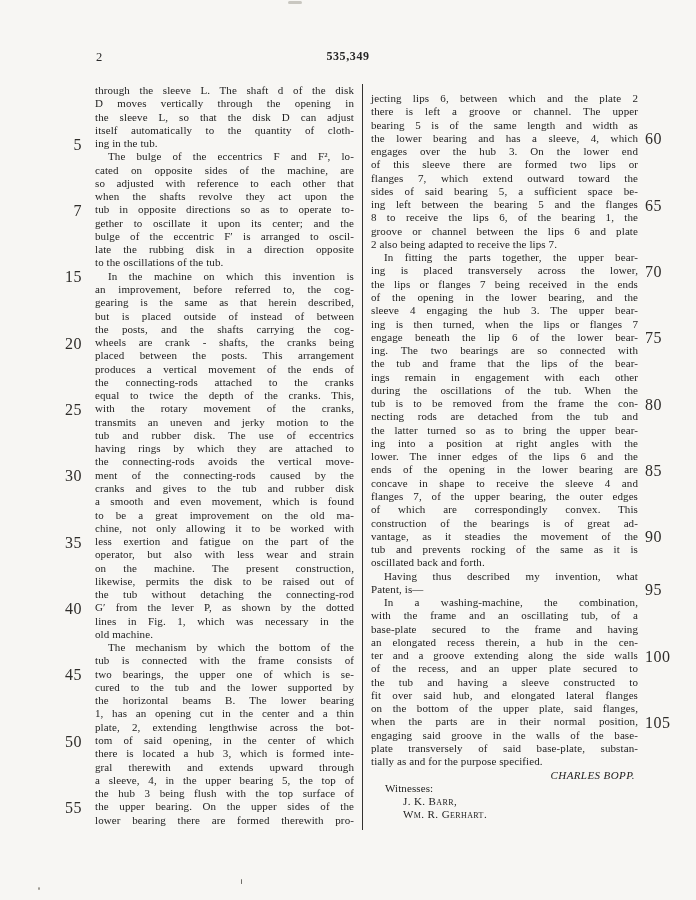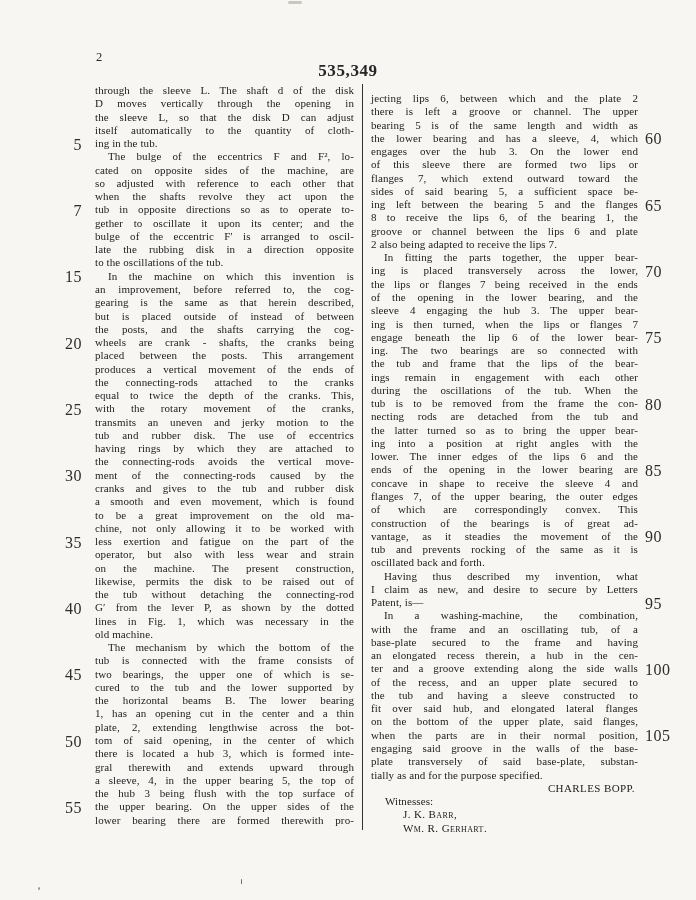--- a/index.html
+++ b/index.html
@@ -11,22 +11,22 @@
     overflow:hidden;
     position:relative;
   }
   .page{position:absolute;inset:0;}
   .hdr-pagenum{
     position:absolute;top:50px;left:96px;
     font-size:12.5px;color:#2a2a2a;
   }
   .hdr-patent{
     position:absolute;top:49px;left:0;width:696px;
-    text-align:center;font-size:17px;font-weight:700;
-    letter-spacing:.6px;color:#262626;margin-top:12px;
+    text-align:center;font-size:12px;font-weight:700;
+    letter-spacing:.6px;color:#262626;
   }
   .divider{
     position:absolute;left:362px;top:84px;width:1px;height:746px;
     background:#33312e;
   }
   .col{
     position:absolute;top:84px;
     font-size:11px;line-height:13.27px;
   }
   .col-left{left:95px;width:259px;}
@@ -34,21 +34,21 @@
   .line{
     position:relative;
     height:13.27px;
     overflow:visible;
     text-align:justify;
     text-align-last:justify;
     letter-spacing:.1px;
   }
   .line.nj{text-align-last:left;}
   .line.ind{text-indent:13px;}
-  .line.sig{text-align:right;text-align-last:right;padding-right:3px;letter-spacing:.4px;}
+  .line.sig{text-align:right;text-align-last:right;padding-right:3px;letter-spacing:.4px;font-style:italic;}
   .line.wlabel{text-align-last:left;text-indent:14px;}
   .line.wname{text-align-last:left;text-indent:32px;font-variant:small-caps;letter-spacing:.4px;}
   .ln{
     position:absolute;top:.5px;
     font-size:16px;color:#2e2c29;letter-spacing:.5px;
     text-indent:0;
   }
   .ln-left{right:calc(100% + 13px);}
   .ln-right{left:calc(100% + 7px);}
   
@@ -157,21 +157,20 @@
       <div class="line">lower. The inner edges of the lips 6 and the</div>
       <div class="line">ends of the opening in the lower bearing are<span class="ln ln-right">85</span></div>
       <div class="line">concave in shape to receive the sleeve 4 and</div>
       <div class="line">flanges 7, of the upper bearing, the outer edges</div>
       <div class="line">of which are correspondingly convex. This</div>
       <div class="line">construction of the bearings is of great ad-</div>
       <div class="line">vantage, as it steadies the movement of the<span class="ln ln-right">90</span></div>
       <div class="line">tub and prevents rocking of the same as it is</div>
       <div class="line nj">oscillated back and forth.</div>
       <div class="line ind">Having thus described my invention, what</div>
-      <div class="line">I claim as new, and desire to secure by Letters</div>
       <div class="line nj">Patent, is—<span class="ln ln-right">95</span></div>
       <div class="line ind">In a washing-machine, the combination,</div>
       <div class="line">with the frame and an oscillating tub, of a</div>
       <div class="line">base-plate secured to the frame and having</div>
       <div class="line">an elongated recess therein, a hub in the cen-</div>
       <div class="line">ter and a groove extending along the side walls<span class="ln ln-right">100</span></div>
       <div class="line">of the recess, and an upper plate secured to</div>
       <div class="line">the tub and having a sleeve constructed to</div>
       <div class="line">fit over said hub, and elongated lateral flanges</div>
       <div class="line">on the bottom of the upper plate, said flanges,</div>

